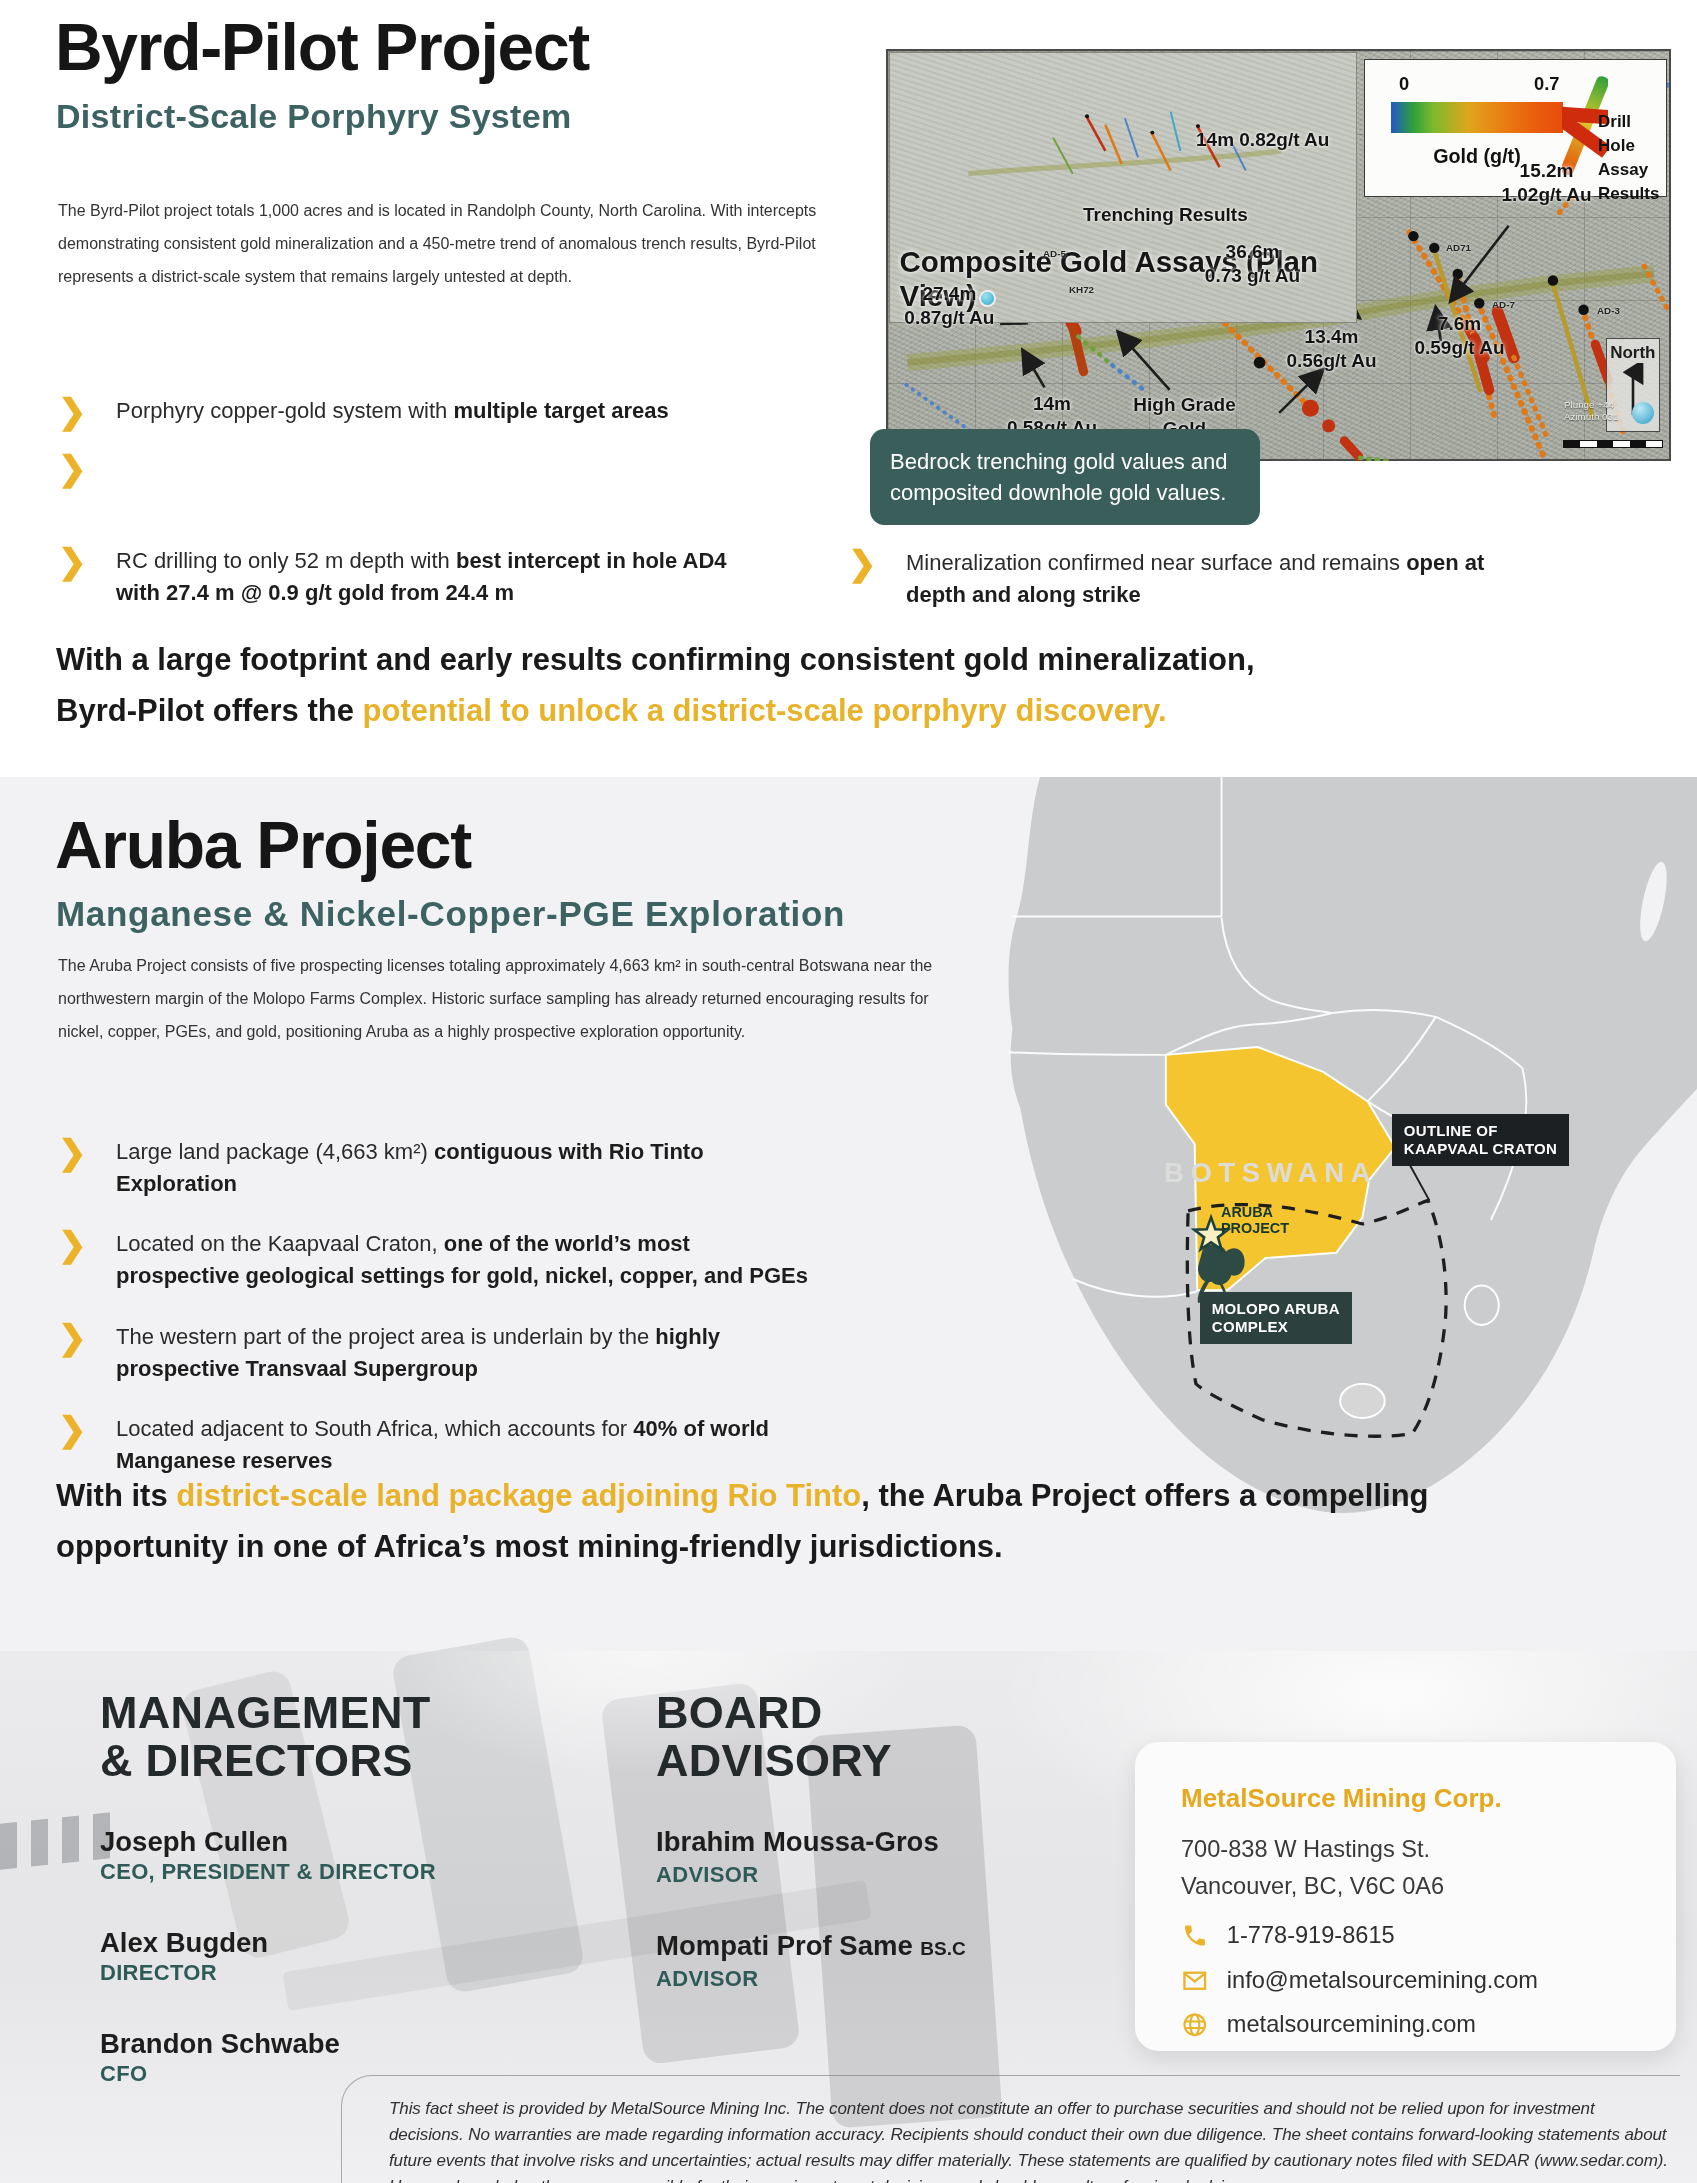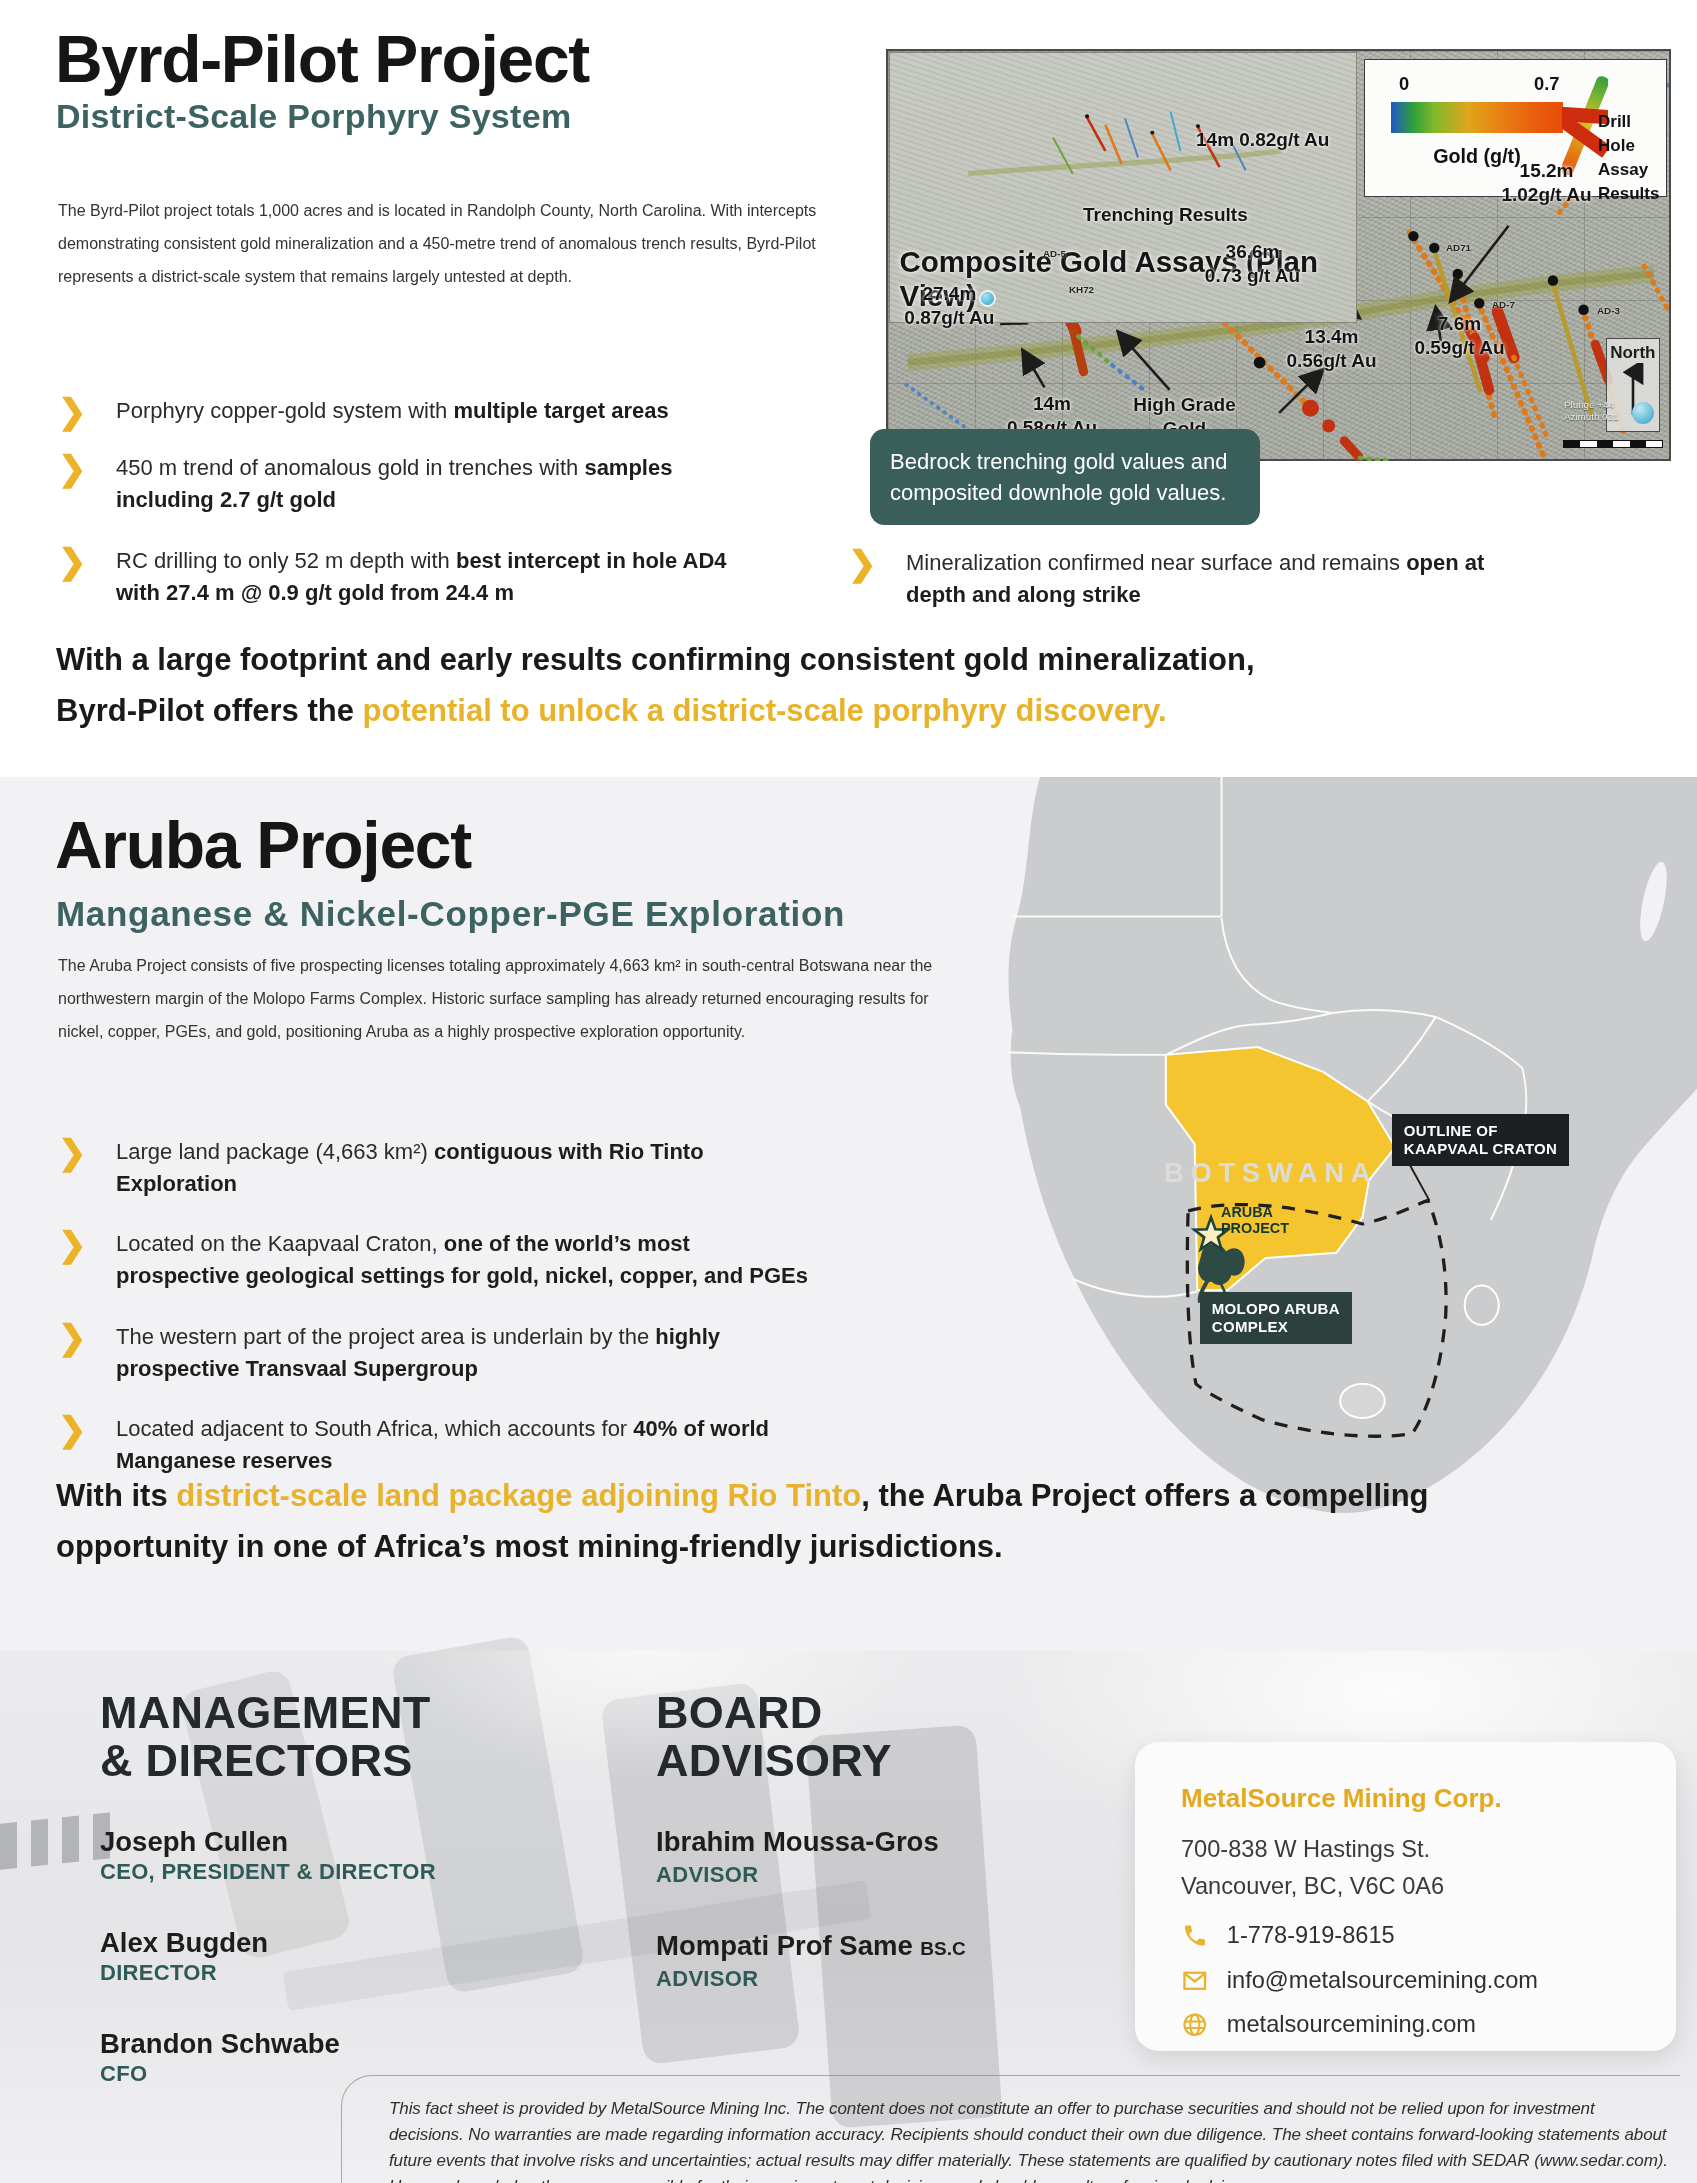--- a/index.html
+++ b/index.html
@@ -4,21 +4,21 @@
 <style>
   html,body{margin:0;padding:0;background:#888;}
   .page{position:relative;width:1698px;height:2183px;background:#ffffff;
         font-family:"Liberation Sans",sans-serif;overflow:hidden;}
   section{position:absolute;left:0;width:1698px;}
 
   
   .byrd{top:0;height:777px;background:#ffffff;}
   .h1{position:absolute;font-size:66px;font-weight:700;color:#161616;letter-spacing:-1.3px;line-height:66px;}
   .h2{position:absolute;font-size:34px;font-weight:600;color:#3C6361;letter-spacing:0.3px;}
-  .byrd .h1{left:55px;top:14.4px;margin-top:12px;}
+  .byrd .h1{left:55px;top:14.4px;}
   .byrd .h2{left:56px;top:97px;}
   .intro{position:absolute;font-size:16px;line-height:33px;color:#333;}
   .byrd .intro{left:58px;top:178px;width:763px;}
   .bullet{position:absolute;display:flex;margin-top:28px;}
   .chev{width:58px;flex:0 0 58px;}
   .chev::before{content:"❯";font-size:34px;font-weight:700;color:#ECB228;line-height:33px;}
   .btext{font-size:22px;line-height:32px;color:#2b2b2b;}
   .btext b{color:#1d1d1d;}
   .byrd .b1{left:58px;top:367px;width:773px;}
   .byrd .b2{left:58px;top:424px;width:694px;}
@@ -135,24 +135,20 @@
     <p class="intro">The Byrd-Pilot project totals 1,000 acres and is located in Randolph County, North Carolina. With intercepts demonstrating consistent gold mineralization and a 450-metre trend of anomalous trench results, Byrd-Pilot represents a district-scale system that remains largely untested at depth.</p>
 
     <div class="bullet b1">
       <span class="chev"></span>
       <div class="btext">
           <div><span>Porphyry copper-gold system with </span><b>multiple target areas</b></div>
         </div>
     </div>
     <div class="bullet b2">
       <span class="chev"></span>
-      <div class="btext">
-        <div><span>450 m trend of anomalous gold in trenches with </span><b>samples</b></div>
-        <div><b>including 2.7 g/t gold</b></div>
-      </div>
     </div>
     <div class="bullet b3">
       <span class="chev"></span>
       <div class="btext">
         <div><span>RC drilling to only 52 m depth with </span><b>best intercept in hole AD4</b></div>
         <div><b>with 27.4 m @ 0.9 g/t gold from 24.4 m</b></div>
       </div>
     </div>
     <div class="bullet b4">
       <span class="chev"></span>

